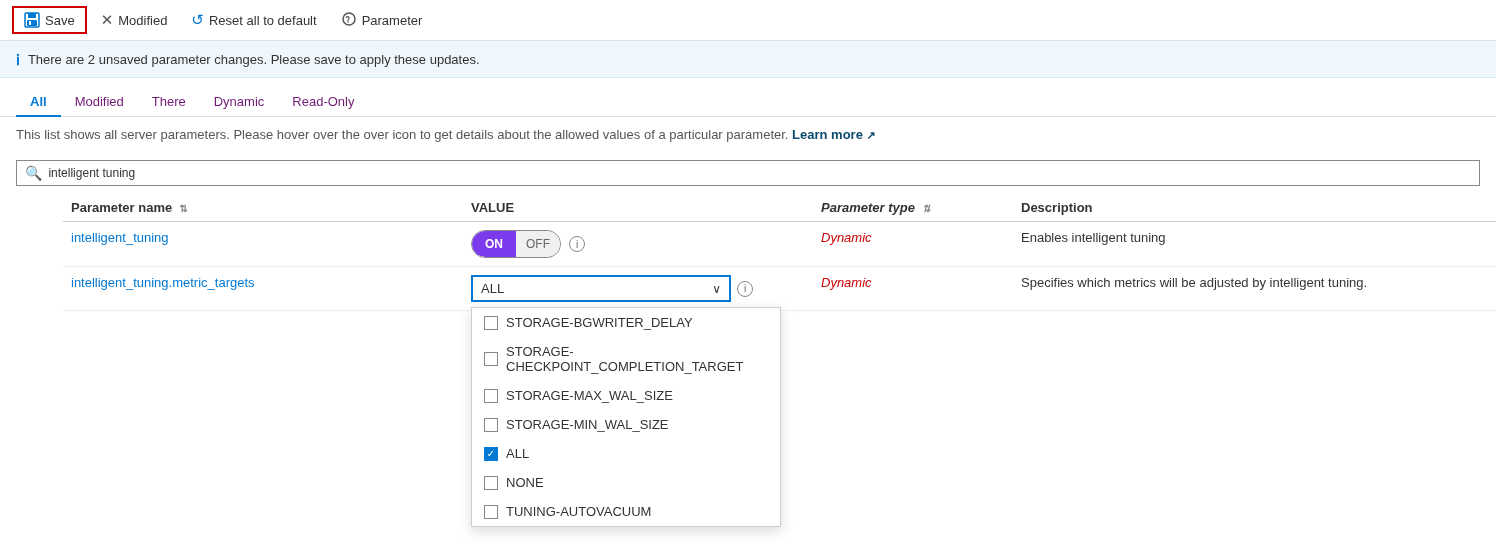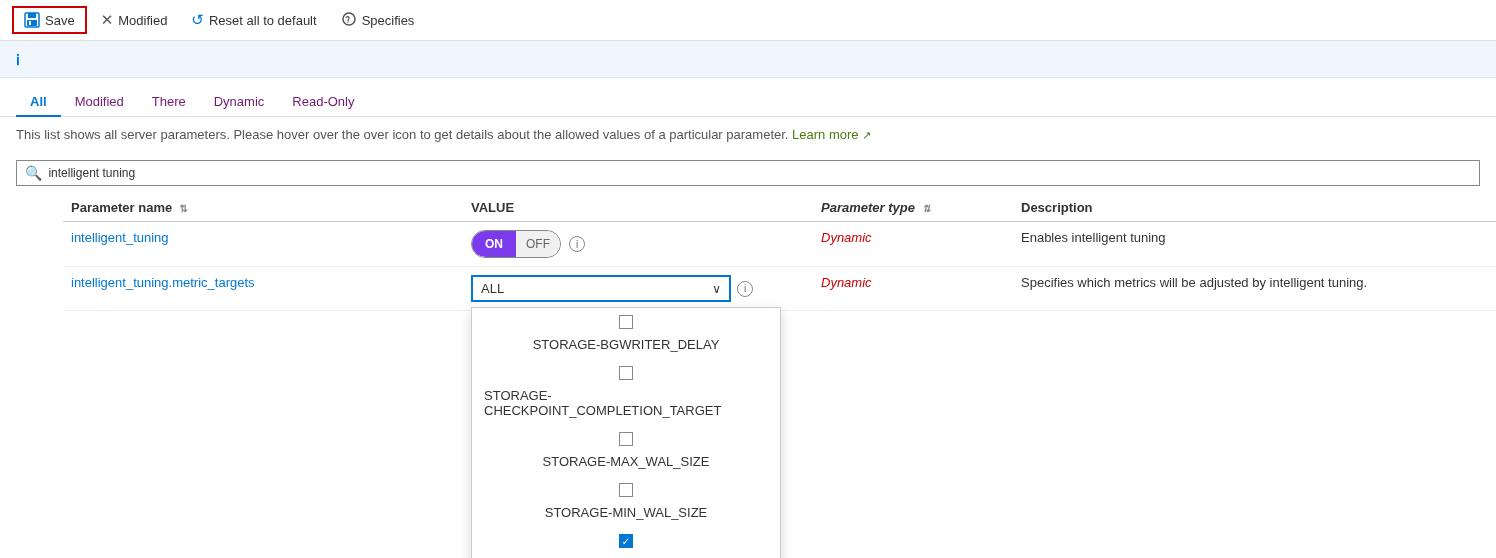--- a/index.html
+++ b/index.html
@@ -34,21 +34,21 @@
     .tab {
       padding: 6px 14px; cursor: pointer; border-bottom: 2px solid transparent;
       color: #701a75; font-size: 13px; margin-bottom: -1px;
     }
     .tab.active { color: #0078d4; border-bottom: 2px solid #0078d4; font-weight: 600; }
 
     
     .description {
       padding: 10px 16px; color: #555; font-size: 13px;
     }
-    .description a { color: #4d7c0f; text-decoration: none; }
+    .description a { color: #0c4a6e; text-decoration: none; font-weight: bold; }
 
     
     .search-bar {
       padding: 8px 16px;
     }
     .search-input-wrap {
       display: flex; align-items: center;
       border: 1px solid #888; width: 100%; padding: 4px 8px;
       background: #fff; gap: 6px;
     }
@@ -105,21 +105,21 @@
     }
 
     
     .dropdown-menu {
       position: absolute; top: 32px; left: 0; z-index: 100;
       background: #fff; border: 1px solid #ccc;
       width: 310px; box-shadow: 0 4px 12px rgba(0,0,0,0.15);
     }
     .dropdown-item {
       display: flex; align-items: center; gap: 8px;
-      padding: 7px 12px; cursor: pointer; font-size: 13px; flex-direction: column;
+      padding: 7px 12px; cursor: pointer; font-size: 13px;
     }
     .checkbox {
       width: 14px; height: 14px; border: 1px solid #888;
       display: inline-flex; align-items: center; justify-content: center;
       flex-shrink: 0; background: #fff;
     }
     .checkbox.checked { background: #0078d4; border-color: #0078d4; color: #fff; font-size: 10px; }
 
     .param-type-dynamic { color: #c00; font-size: 13px; }
 
@@ -152,26 +152,27 @@
     <span>Reset all to default</span>
   </button>
   <button class="toolbar-btn">
     <span style="color:#555;font-size:14px;">
       <svg width="16" height="16" viewBox="0 0 16 16" fill="none">
         <circle cx="8" cy="8" r="6" stroke="#555" stroke-width="1.5"></circle>
         <path d="M5 6.5C5.5 5.5 7.5 5 8 6.5C8.5 7.5 7 8.5 7 9.5" stroke="#555" stroke-width="1.2" stroke-linecap="round"></path>
         <circle cx="7" cy="11" r="0.8" fill="#555"></circle>
       </svg>
     </span>
-    <span>Specifies</span>
+    <span>Parameter</span>
   </button>
 </div>
 
 <div class="info-bar">
   <span style="color:#0078d4;font-weight:bold;font-size:15px;">ℹ</span>
+  <span>There are 2 unsaved parameter changes.  Please save to apply these updates.</span>
 </div>
 
 <div class="tabs">
   <div class="tab active">All</div>
   <div class="tab">Modified</div>
   <div class="tab">There</div>
   <div class="tab">Dynamic</div>
   <div class="tab">Read-Only</div>
 </div>
 

